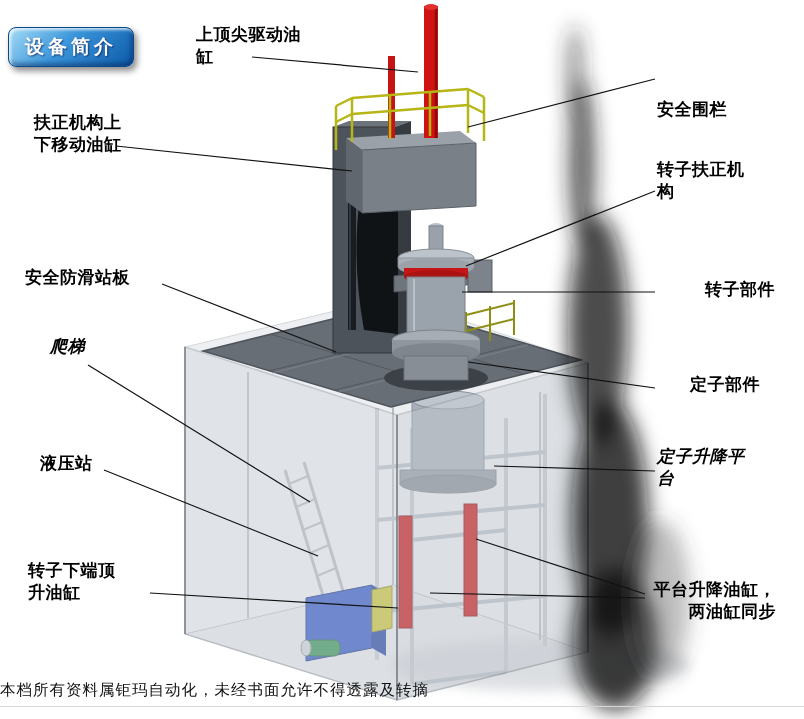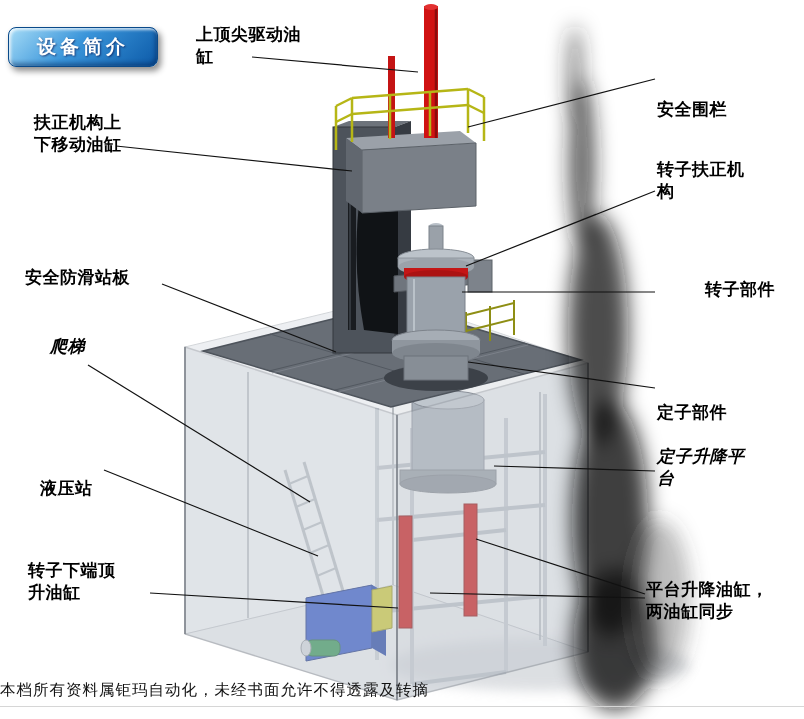--- a/index.html
+++ b/index.html
@@ -10,21 +10,21 @@
   }
   svg.scene{position:absolute;left:0;top:0;}
   .callout{
     position:absolute;
     font-size:17px;font-weight:600;color:#000;
     line-height:1.3;letter-spacing:.5px;
     word-break:break-all;
   }
   .badge{
     position:absolute;left:8px;top:27px;
-    padding:6px 28px;border-radius:8px;
+    padding:6px 16px;border-radius:8px;
     background:linear-gradient(135deg,#a6dcf7 0%,#3a95da 45%,#0c5aa8 100%);
     border:1px solid #0a4a8a;
     box-shadow:3px 4px 6px rgba(0,0,0,.45),
                inset 2px 2px 3px rgba(255,255,255,.75),
                inset -2px -3px 4px rgba(0,30,80,.45);
     color:#fff;font-size:19px;font-weight:bold;letter-spacing:4px;
     text-shadow:1px 1px 2px rgba(0,0,60,.6);
     white-space:nowrap;
   }
   .footer{
@@ -242,25 +242,25 @@
 <div class="callout" style="left:24px;top:112px;width:94px;margin-left:10px;">扶正机构上下移动油缸</div>
 
 <div class="callout" style="left:657px;top:159px;width:96px;">转子扶正机构</div>
 
 <div class="callout" style="left:25px;top:267px;">安全防滑站板</div>
 
 <div class="callout" style="left:657px;top:279px;margin-left:48px;">转子部件</div>
 
 <div class="callout" style="left:50px;top:336px;font-style:italic;">爬梯</div>
 
-<div class="callout" style="left:657px;top:374px;margin-top:28px;">定子部件</div>
-
-<div class="callout" style="left:40px;top:453px;margin-top:25px;">液压站</div>
+<div class="callout" style="left:690px;top:374px;">定子部件</div>
+
+<div class="callout" style="left:40px;top:453px;">液压站</div>
 
 <div class="callout" style="left:657px;top:446px;width:96px;font-style:italic;">定子升降平台</div>
 
 <div class="callout" style="left:28px;top:560px;width:96px;">转子下端顶升油缸</div>
 
-<div class="callout" style="left:646px;top:579px;width:130px;">平台升降油缸，两油缸同步</div>
+<div class="callout" style="left:646px;top:579px;width:130px;text-align:right;">平台升降油缸，两油缸同步</div>
 
 <div class="footer">本档所有资料属钜玛自动化，未经书面允许不得透露及转摘</div>
 
 <div class="bottom-line"></div>
 
 </body></html>

